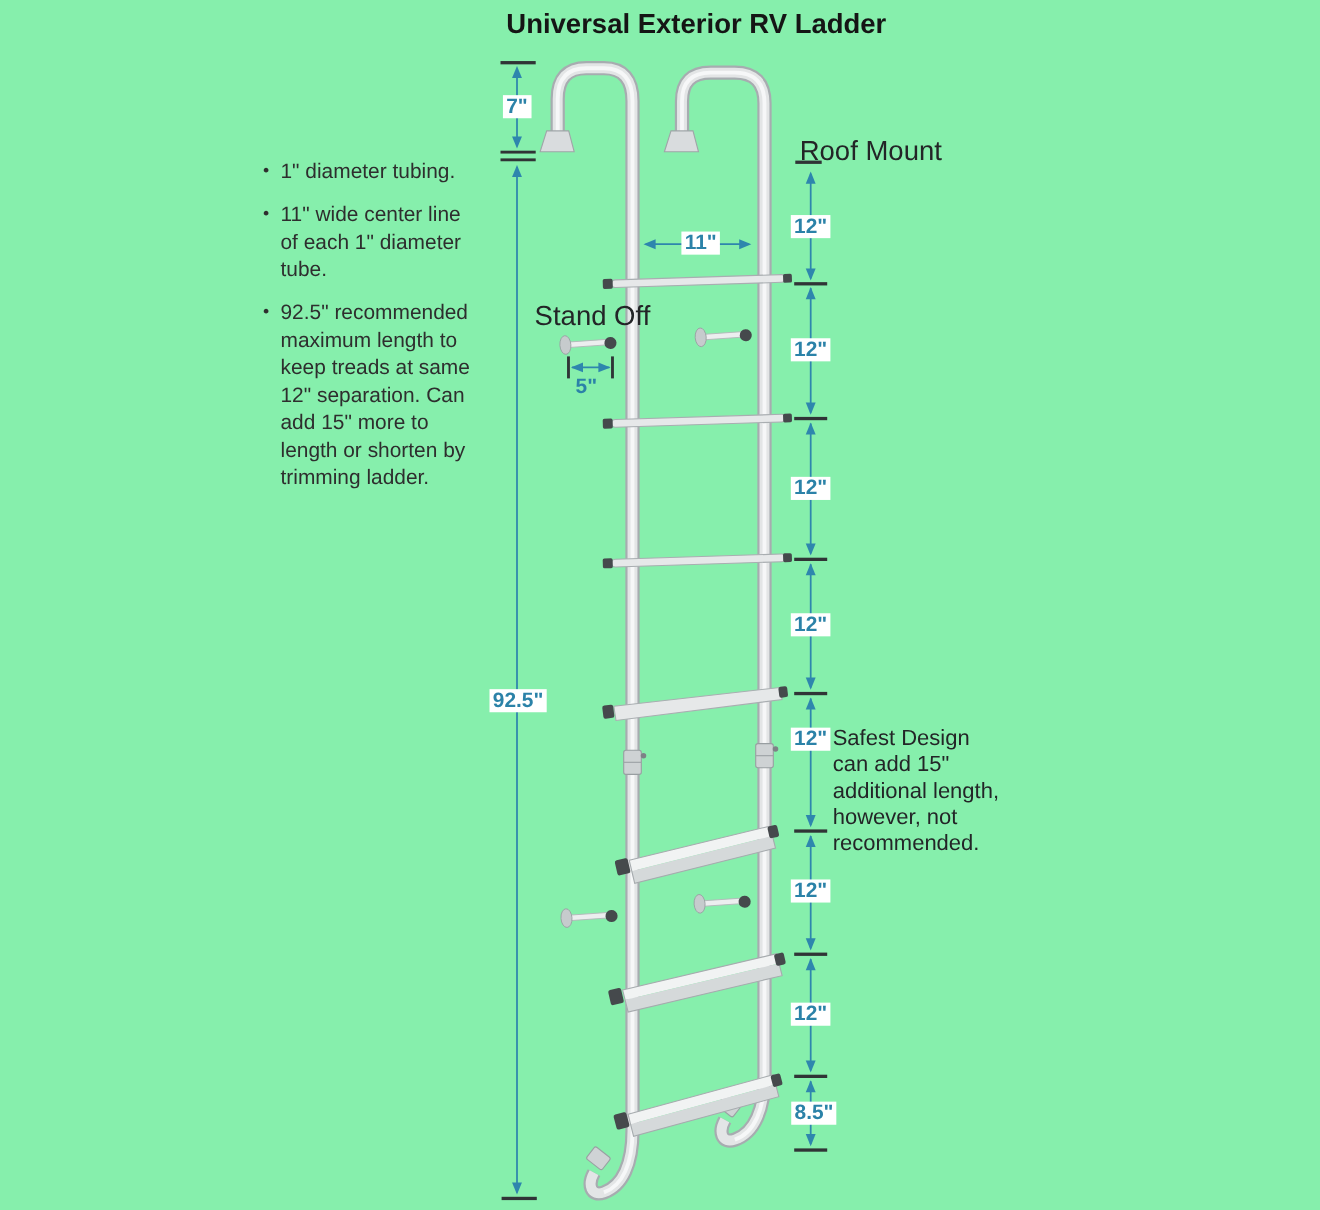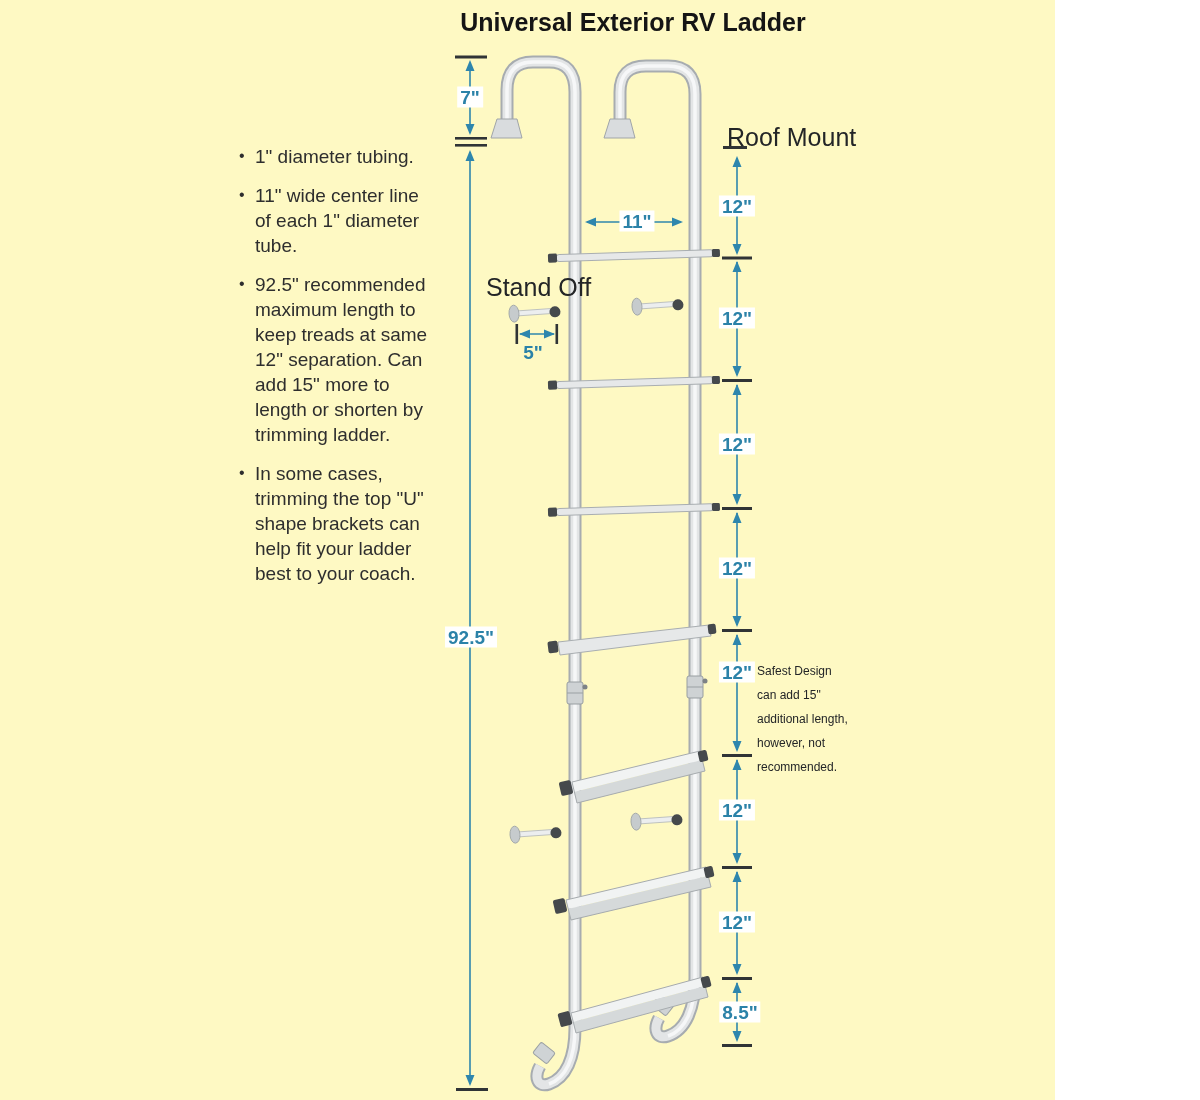--- a/index.html
+++ b/index.html
@@ -1,25 +1,25 @@
 <!DOCTYPE html>
 <html><head>
 <meta charset="utf-8">
 <style>
   html,body{margin:0;padding:0;background:#ffffff;}
-  .canvas{position:relative;width:1055px;height:1100px;background:#fef9c3;overflow:hidden;
+  .canvas{position:relative;width:1200px;height:1100px;background:#86efac;overflow:hidden;
           font-family:"Liberation Sans",sans-serif;}
   .page-title{position:absolute;left:633px;top:8px;transform:translateX(-50%);
               font-size:25px;font-weight:700;color:#151515;white-space:nowrap;}
   .bullets{position:absolute;left:238px;top:144px;width:232px;margin:0;padding:0;list-style:none;}
   .bullets li{position:relative;padding-left:17px;margin:0 0 14px 0;white-space:pre-line;
               font-size:19px;line-height:25px;color:#2e2e2e;}
   .bullets li::before{content:"\2022";position:absolute;left:1px;top:-1px;font-size:16px;color:#2e2e2e;}
   .plain-label{position:absolute;font-size:25px;line-height:22px;color:#232527;white-space:nowrap;}
-  .note{position:absolute;font-size:12px;line-height:24px;color:#232527;white-space:pre-line;}
+  .note{position:absolute;font-size:20px;line-height:24px;color:#232527;white-space:pre-line;}
   .dim{position:absolute;transform:translate(-50%,-50%);color:#2b82a8;font-weight:700;
        font-size:19px;line-height:19px;background:#ffffff;padding:1px 3px;white-space:nowrap;}
   .dim.nobg{background:transparent;}
   svg{position:absolute;left:0;top:0;}
   .t-out{stroke:#a7acb0;stroke-width:13;fill:none;}
   .t-mid{stroke:#e3e5e6;stroke-width:9;fill:none;}
   .t-hi{stroke:#f6f7f8;stroke-width:3.5;fill:none;}
   .pad{fill:#d9dcde;stroke:#a0a5a8;stroke-width:1;}
   .plate{fill:#cfd3d5;stroke:#9aa0a3;stroke-width:1;}
   .rung{fill:#e6e8e9;stroke:#a9aeb1;stroke-width:1;}
@@ -204,25 +204,20 @@
     <li>11" wide center line
 of each 1" diameter
 tube.</li>
     <li>92.5" recommended
 maximum length to
 keep treads at same
 12" separation. Can
 add 15" more to
 length or shorten by
 trimming ladder.</li>
-    <li>In some cases,
-trimming the top "U"
-shape brackets can
-help fit your ladder
-best to your coach.</li>
   </ul>
 
   <div class="plain-label" style="left:727px;top:126px;">Roof Mount</div>
   <div class="plain-label" style="left:486px;top:276px;">Stand Off</div>
   <div class="note" style="left:757px;top:659px;">Safest Design
 can add 15"
 additional length,
 however, not
 recommended.</div>
 

